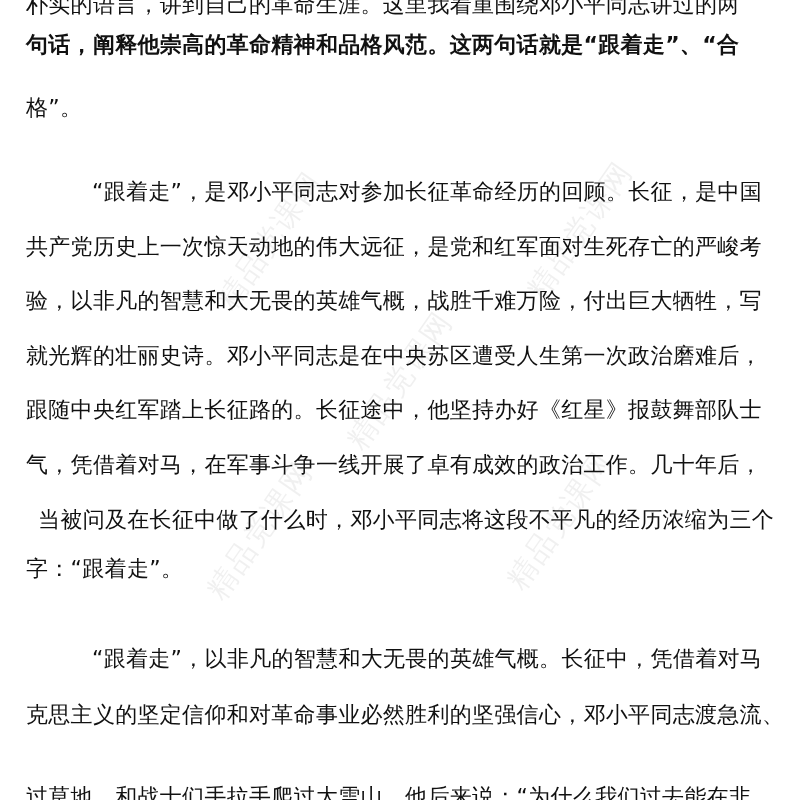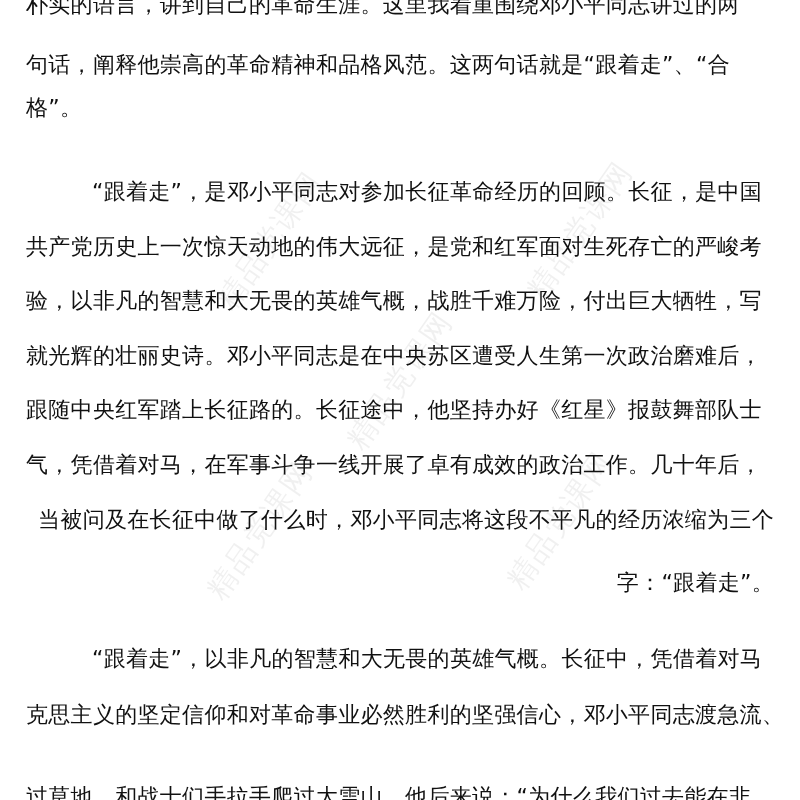--- a/index.html
+++ b/index.html
@@ -49,33 +49,33 @@
 <div class="page">
 
   <div class="watermark" style="left:190px; top:220px;">精品党课网</div>
   <div class="watermark" style="left:500px; top:210px;">精品党课网</div>
   <div class="watermark" style="left:320px; top:360px;">精品党课网</div>
   <div class="watermark" style="left:180px; top:510px;">精品党课网</div>
   <div class="watermark" style="left:480px; top:500px;">精品党课网</div>
 
   <div>
     <div class="line" style="top:-10px;">朴实的语言，讲到自己的革命生涯。这里我着重围绕邓小平同志讲过的两</div>
-    <div class="line" style="top:50px;">句话，阐释他崇高的革命精神和品格风范。这两句话就是“跟着走”、“合</div>
+    <div class="line" style="top:30px;font-weight:bold;">句话，阐释他崇高的革命精神和品格风范。这两句话就是“跟着走”、“合</div>
     <div class="line" style="top:93px;">格”。</div>
   </div>
 
   <div>
     <div class="line indent" style="top:177px;">“跟着走”，是邓小平同志对参加长征革命经历的回顾。长征，是中国</div>
     <div class="line" style="top:232px;">共产党历史上一次惊天动地的伟大远征，是党和红军面对生死存亡的严峻考</div>
     <div class="line" style="top:286px;">验，以非凡的智慧和大无畏的英雄气概，战胜千难万险，付出巨大牺牲，写</div>
     <div class="line" style="top:341px;">就光辉的壮丽史诗。邓小平同志是在中央苏区遭受人生第一次政治磨难后，</div>
     <div class="line" style="top:395px;">跟随中央红军踏上长征路的。长征途中，他坚持办好《红星》报鼓舞部队士</div>
     <div class="line" style="top:450px;">气，凭借着对马，在军事斗争一线开展了卓有成效的政治工作。几十年后，</div>
     <div class="line" style="top:505px;text-align:right;">当被问及在长征中做了什么时，邓小平同志将这段不平凡的经历浓缩为三个</div>
-    <div class="line" style="top:568px;text-align:right;">字：“跟着走”。</div>
+    <div class="line" style="top:554px;">字：“跟着走”。</div>
   </div>
 
   <div>
     <div class="line indent" style="top:644px;">“跟着走”，以非凡的智慧和大无畏的英雄气概。长征中，凭借着对马</div>
     <div class="line" style="top:700px;">克思主义的坚定信仰和对革命事业必然胜利的坚强信心，邓小平同志渡急流、</div>
     <div class="line" style="top:755px;margin-top:27px;">过草地，和战士们手拉手爬过大雪山。他后来说：“为什么我们过去能在非</div>
   </div>
 
 </div>
 

